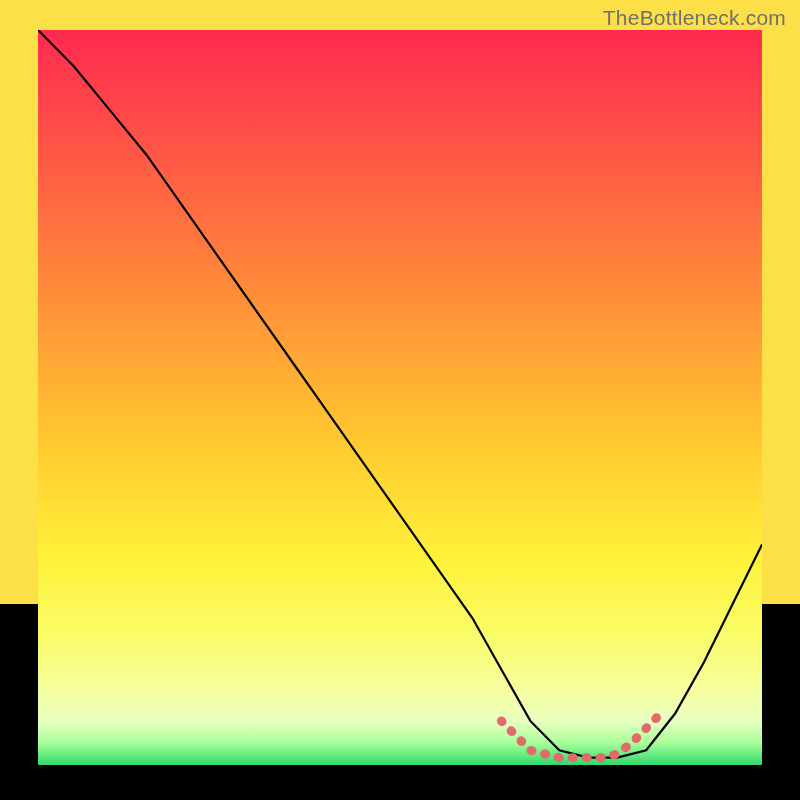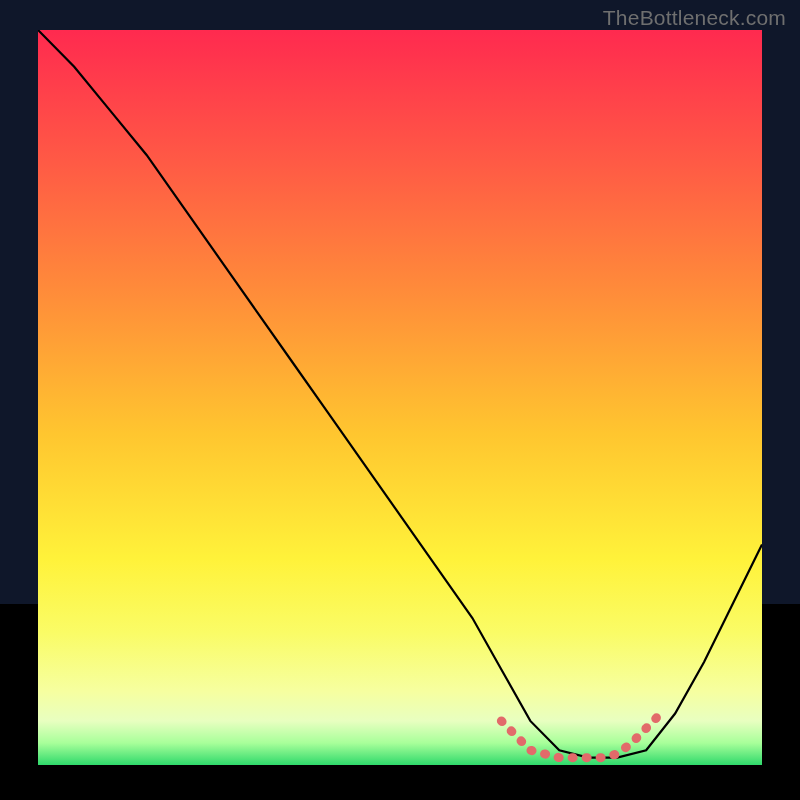--- a/index.html
+++ b/index.html
@@ -1,20 +1,20 @@
 <!DOCTYPE html>
 <html><head>
 <meta charset="utf-8">
 <style>
   * { margin: 0; padding: 0; box-sizing: border-box; }
   html, body { width: 800px; height: 800px; background: #000; }
   .container {
     width: 800px;
     height: 604px;
-    background: #0f172a;
+    background: #fde047;
     position: relative;
   }
   .watermark {
     position: absolute;
     top: 6px;
     right: 14px;
     color: #6f6f6f;
     font-family: Arial, Helvetica, sans-serif;
     font-size: 21px;
     letter-spacing: 0.2px;

